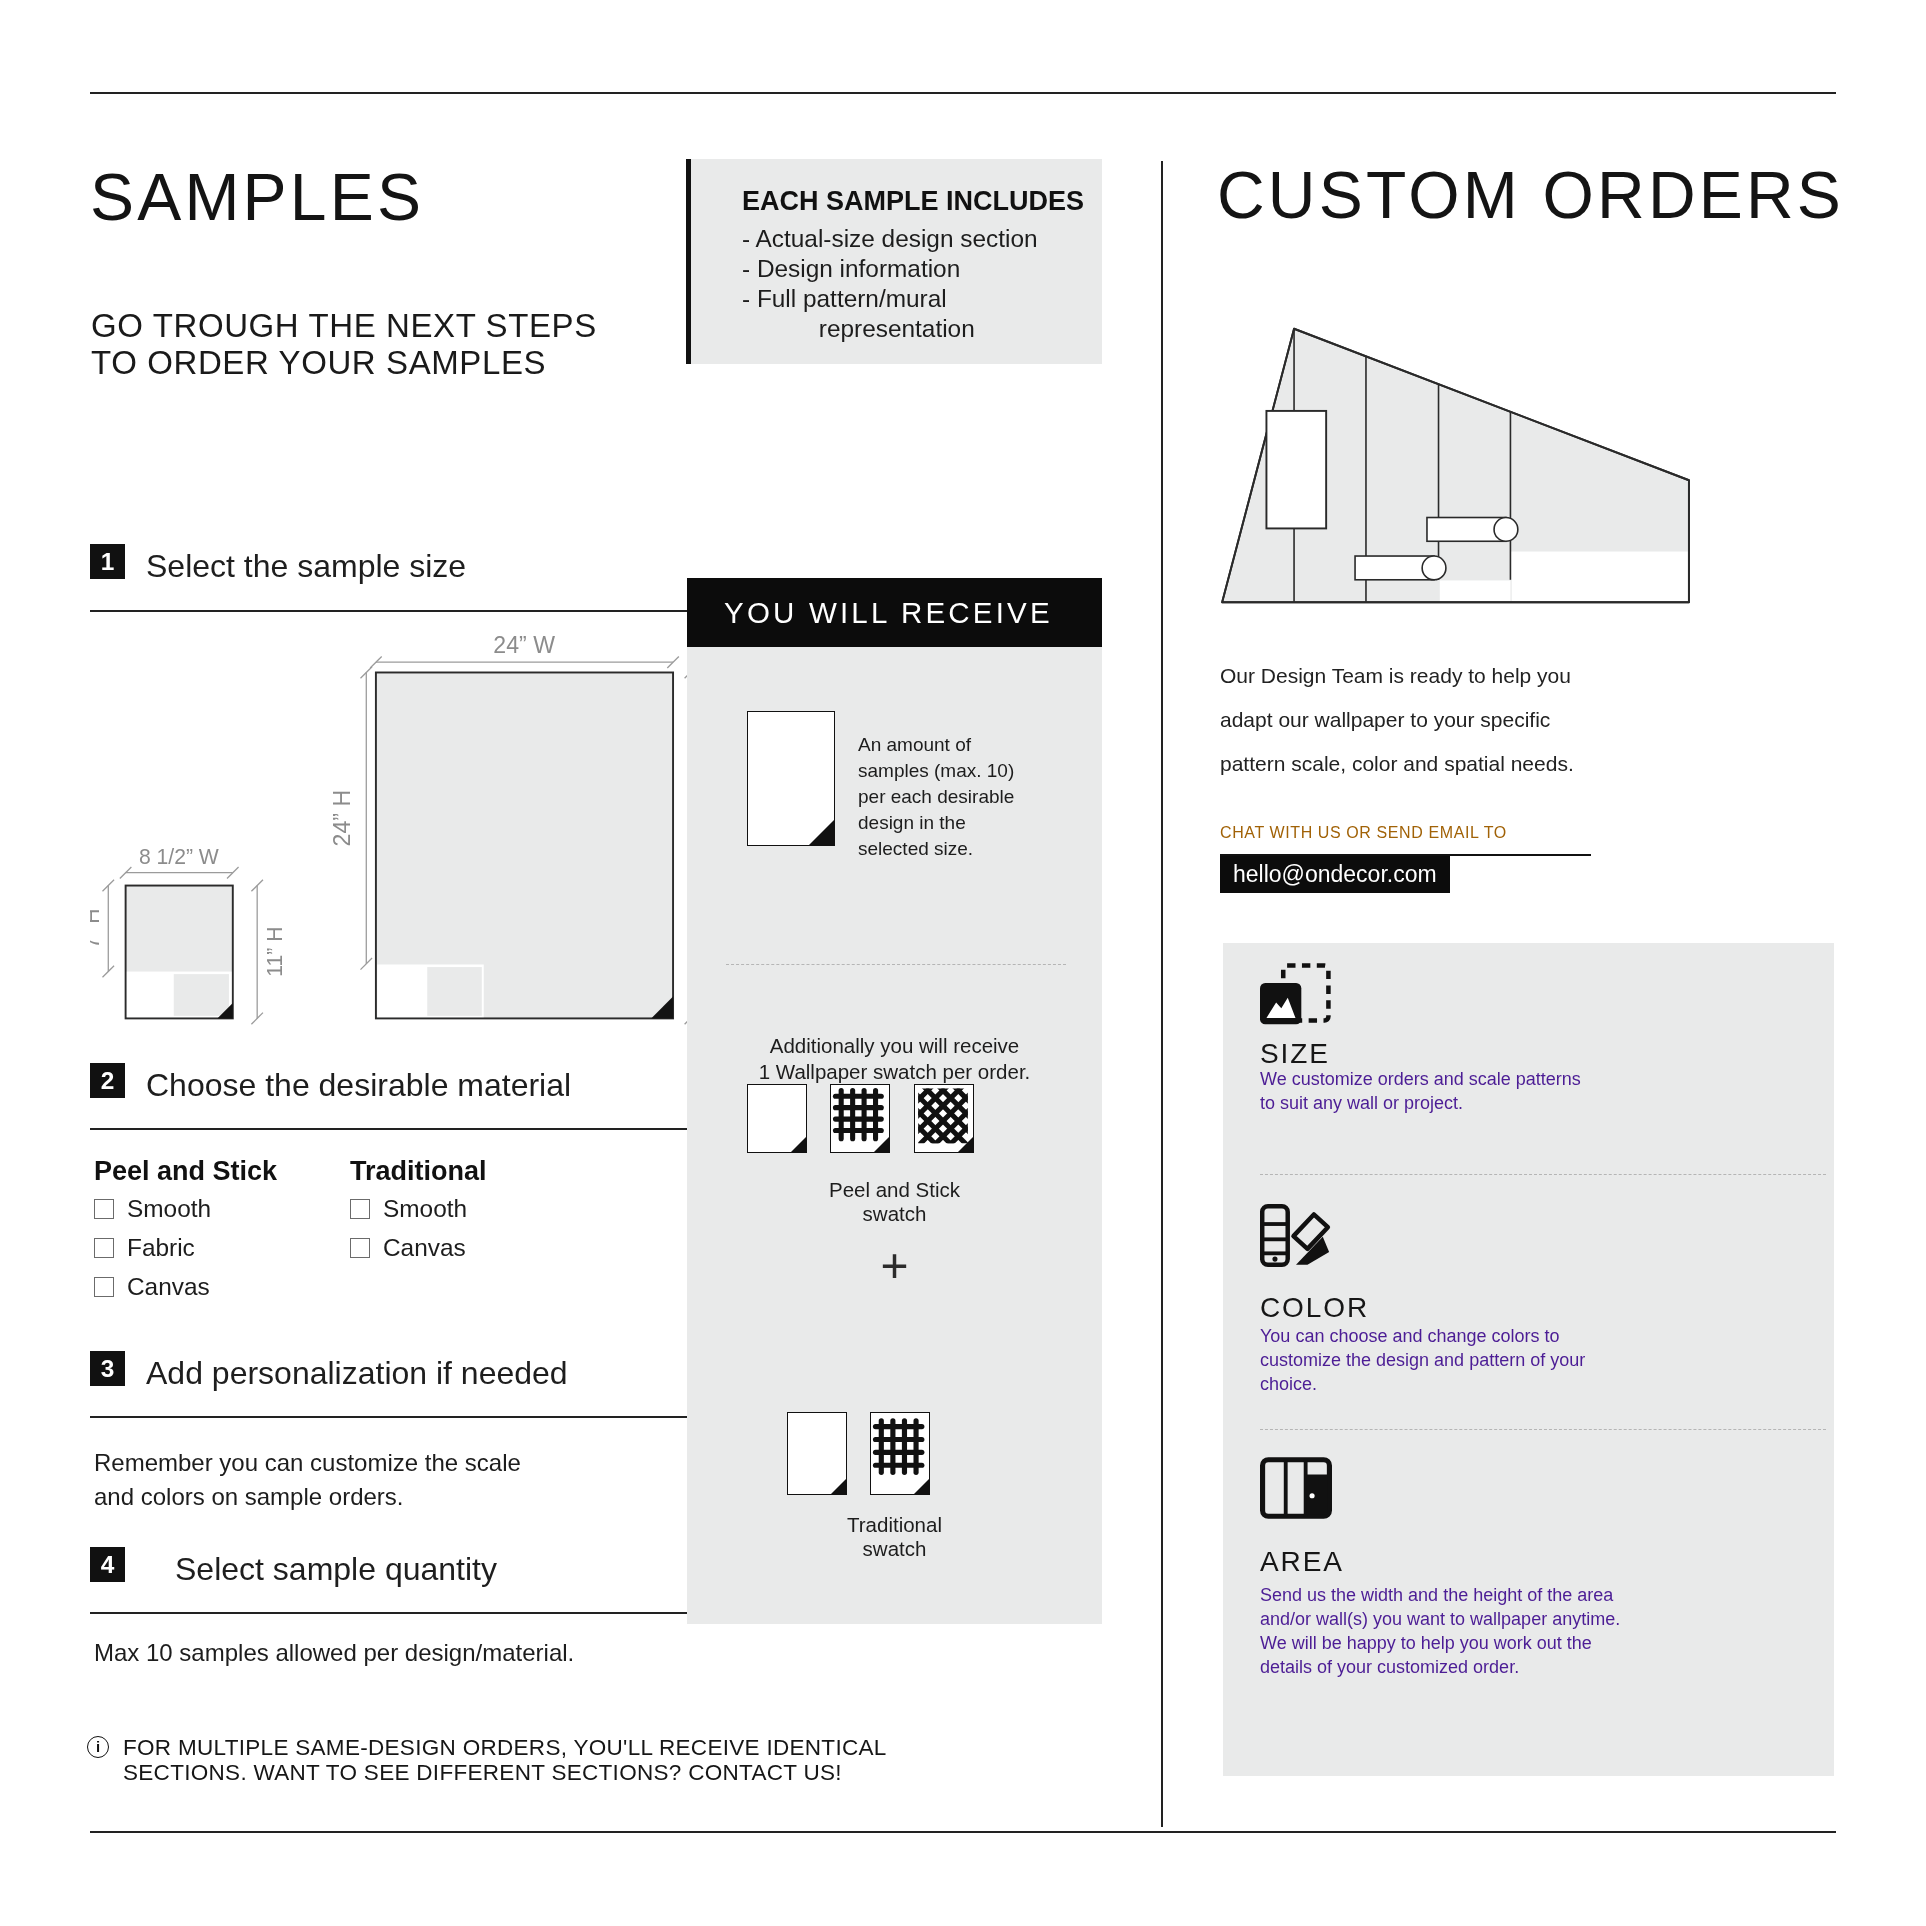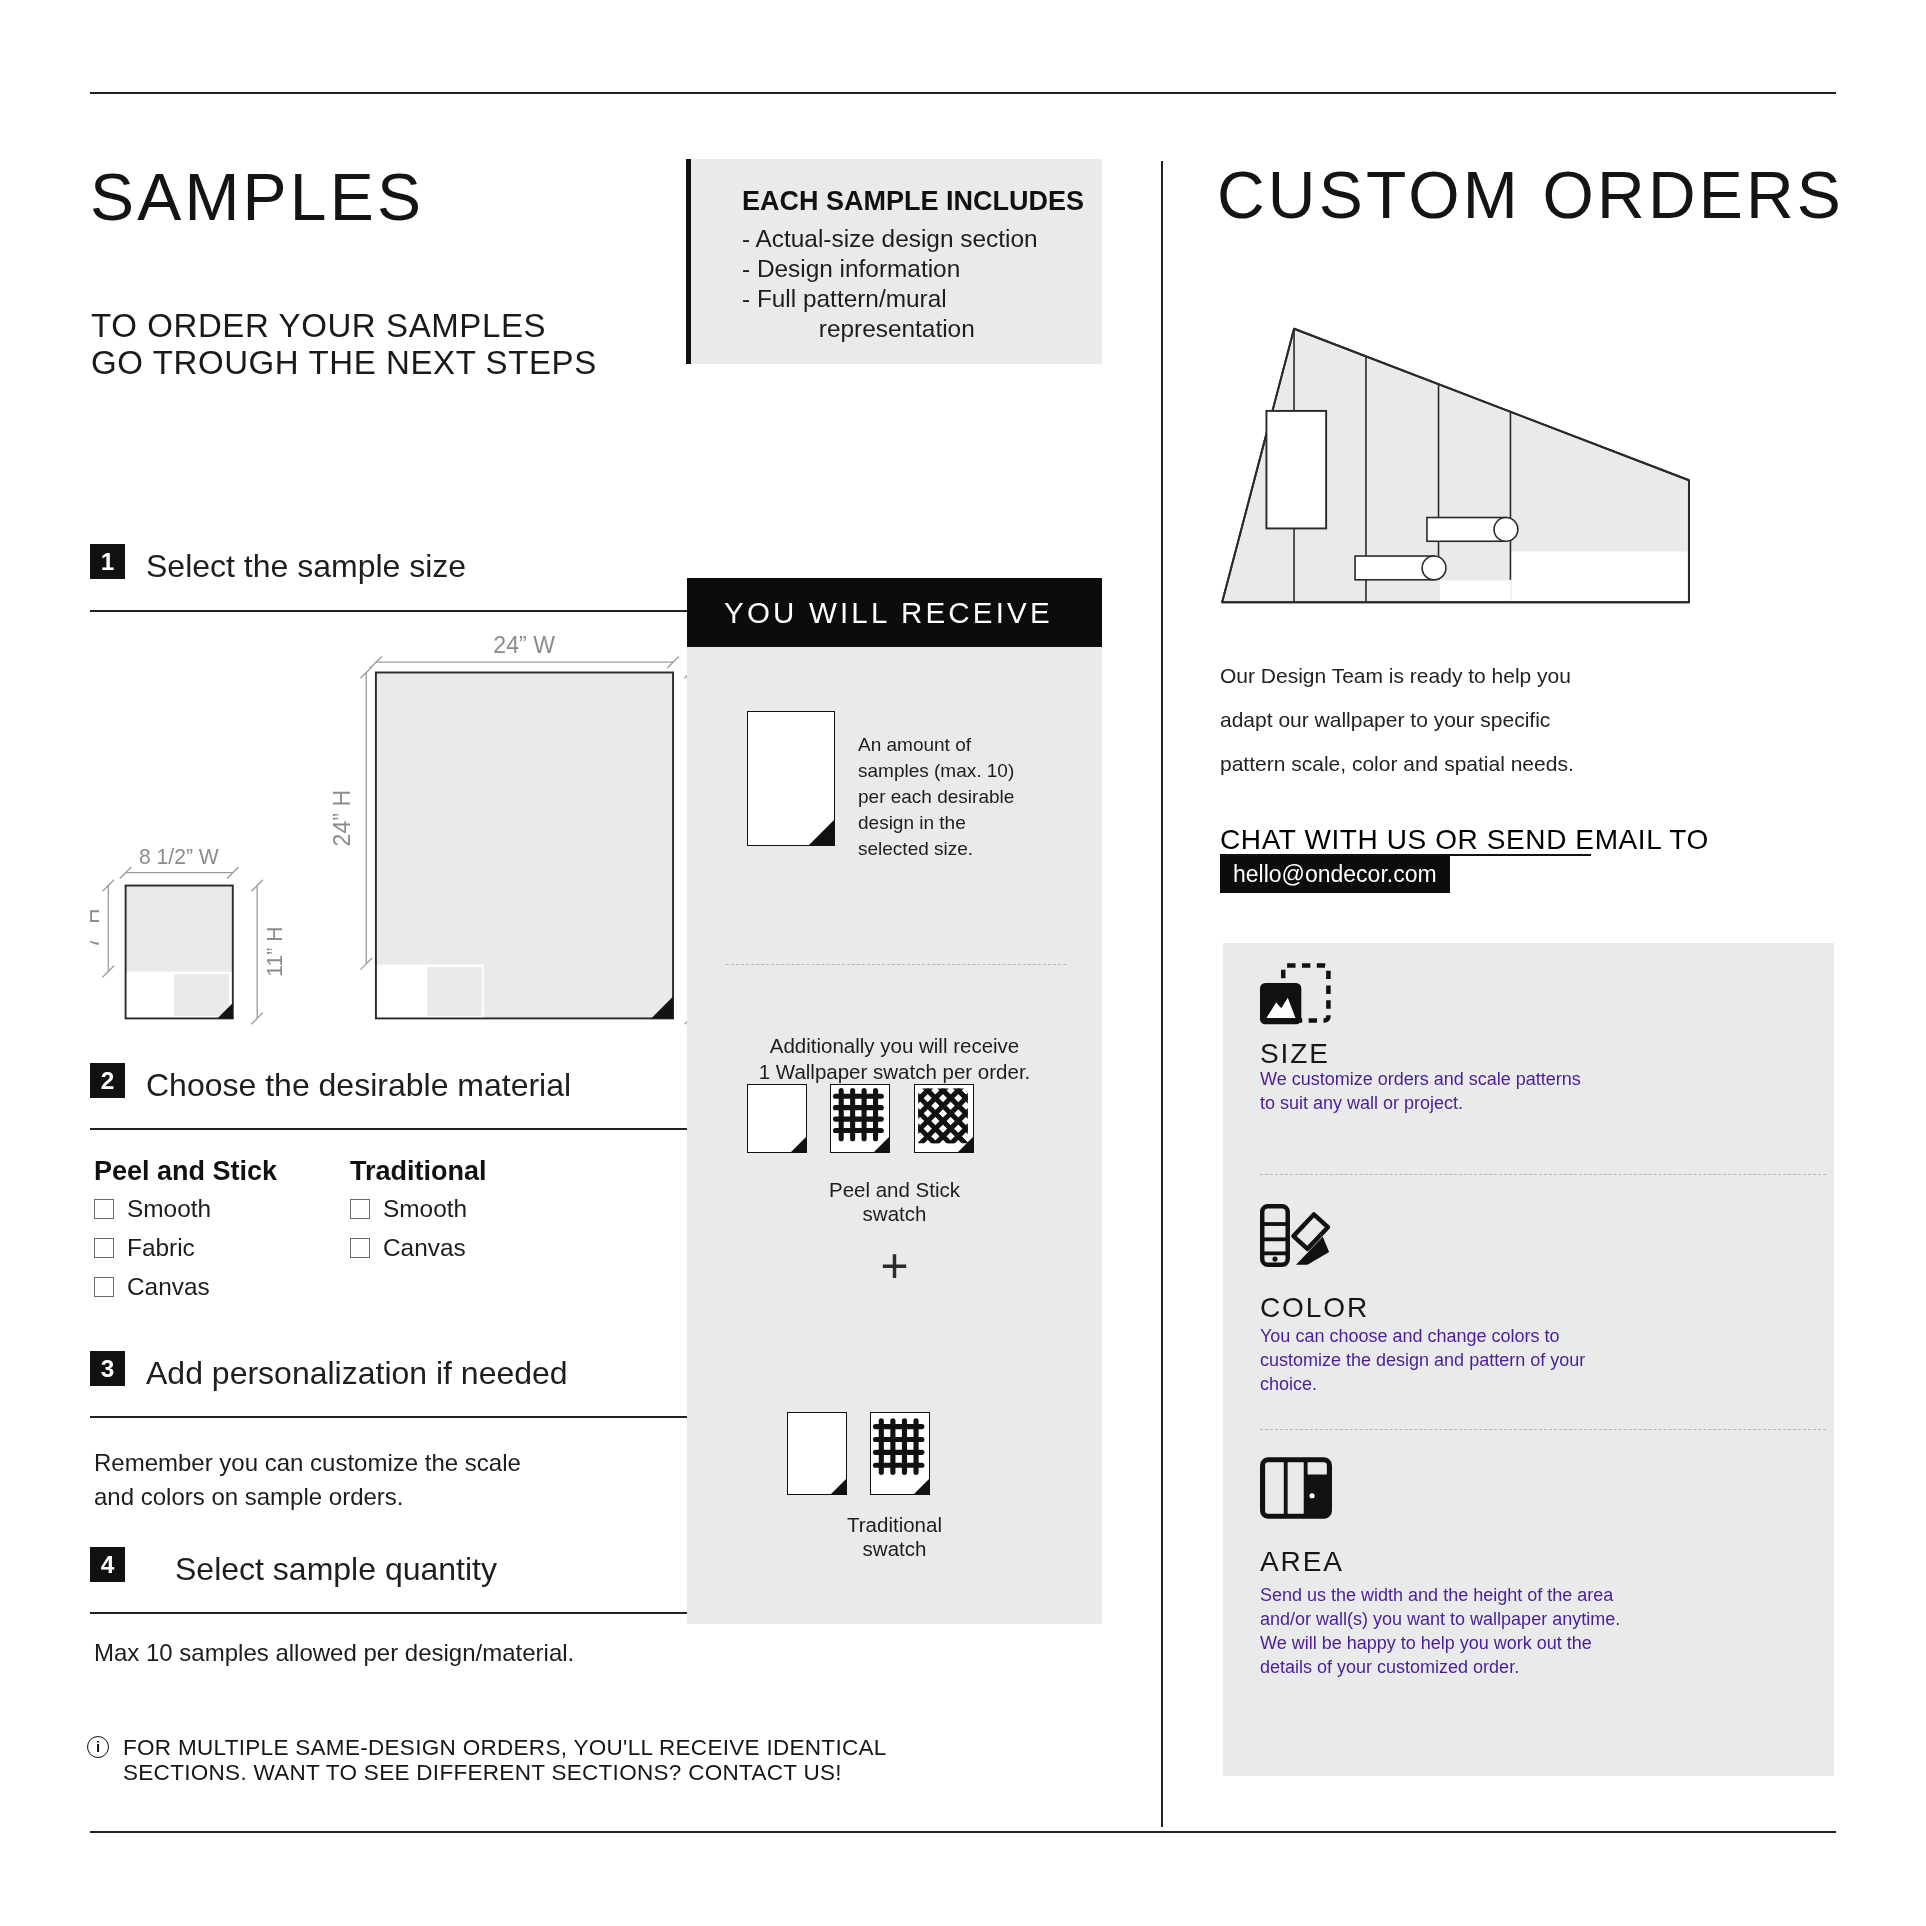--- a/index.html
+++ b/index.html
@@ -39,40 +39,40 @@
   .panel-mid{position:absolute;left:687px;top:647px;width:415px;height:977px;background:#e9eaea;}
   .m-body-line{font-size:19px;line-height:26px;color:#1d1d1d;white-space:nowrap;}
   .m-center{position:absolute;left:687px;width:415px;text-align:center;font-size:20.5px;line-height:26px;color:#1d1d1d;}
   .swatch{position:absolute;background:#fff;border:1.9px solid #111;box-sizing:border-box;}
   .fold{position:absolute;right:-0.6px;bottom:-0.6px;width:0;height:0;border-bottom:17.3px solid #111;border-left:17.3px solid transparent;}
   .fold-big{border-bottom-width:27px;border-left-width:27px;}
   .plus{position:absolute;left:687px;width:415px;text-align:center;font-size:48px;color:#2c2c2c;}
 
   
   .intro-line{font-size:21px;line-height:44px;color:#222;white-space:nowrap;}
-  .chat-label{position:absolute;font-size:28px;letter-spacing:0.6px;color:#000000;white-space:nowrap;}
+  .chat-label{position:absolute;font-size:16px;letter-spacing:0.6px;color:#a16207;white-space:nowrap;}
   .chat-line{position:absolute;width:371px;height:1.9px;background:#111;}
   .badge{position:absolute;background:#0c0c0c;color:#fff;font-size:23px;height:37px;display:inline-flex;align-items:center;padding:0 13px;white-space:nowrap;}
   .panel-right{position:absolute;left:1223px;top:943px;width:611px;height:833px;background:#e9eaea;}
   .sec-title{position:absolute;font-size:28px;letter-spacing:1.9px;color:#161616;white-space:nowrap;}
   .sec-line{font-size:18px;line-height:24px;color:#4c1d95;white-space:nowrap;}
   .dashed{position:absolute;width:566px;border-top:1.3px dashed #b5b5b5;}
 </style>
 </head>
 <body>
 
 <div class="hline" style="left:90px;top:92px;width:1746px;"></div>
 <div class="hline" style="left:90px;top:1831px;width:1746px;"></div>
 <div class="vline" style="left:1161px;top:161px;height:1666px;"></div>
 
 <div class="abs big-title" style="left:90px;top:159px;">SAMPLES</div>
 
 <div class="abs" style="left:91px;top:307px;">
+  <div class="subtitle-line">GO TROUGH THE NEXT STEPS</div>
   <div class="subtitle-line">TO ORDER YOUR SAMPLES</div>
-  <div class="subtitle-line">GO TROUGH THE NEXT STEPS</div>
 </div>
 
 <div class="includes-box">
   <div class="includes-title">EACH SAMPLE INCLUDES</div>
   <div class="includes-lines">
     <div class="includes-line">- Actual-size design section</div>
     <div class="includes-line">- Design information</div>
     <div class="includes-line">- Full pattern/mural</div>
     <div class="includes-line indent">representation</div>
   </div>

